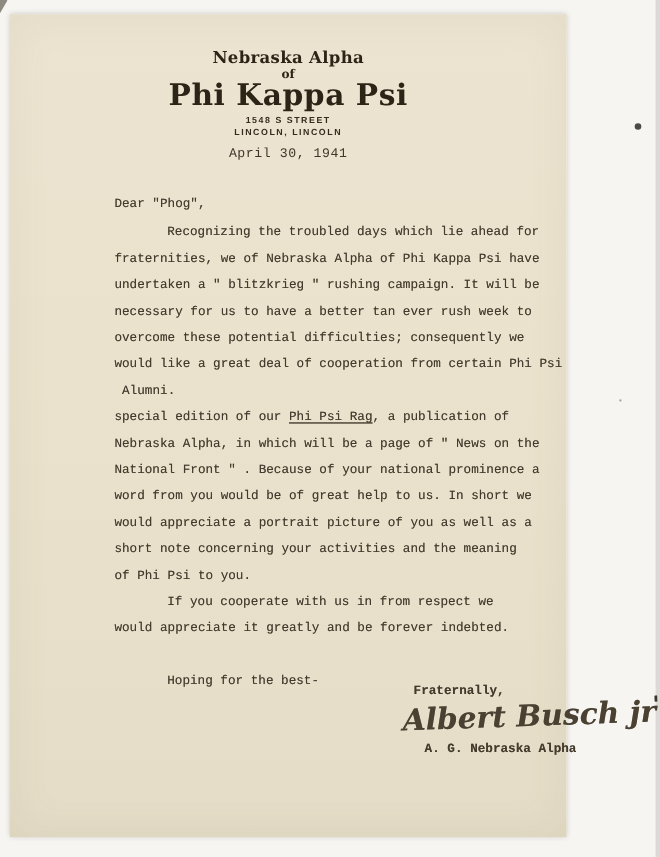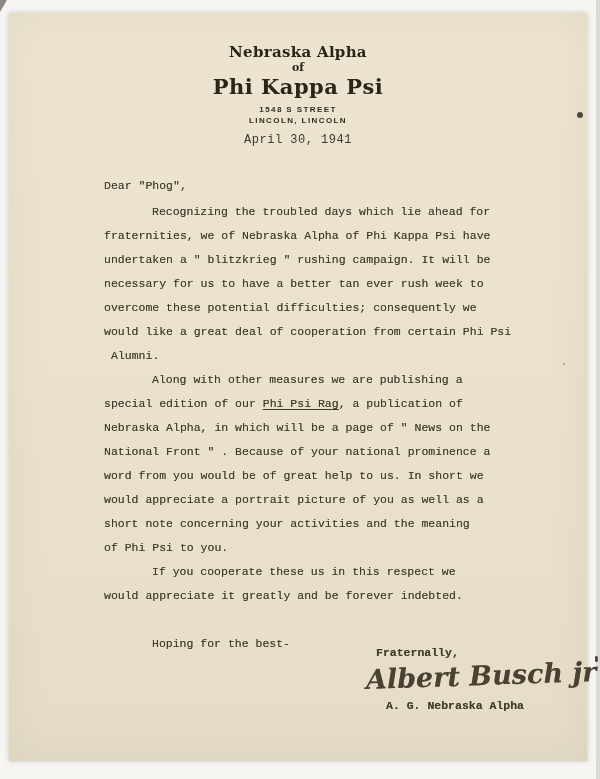--- a/index.html
+++ b/index.html
@@ -13,21 +13,21 @@
   .scanner-edge-right {
     position:absolute; right:0; top:0; width:4px; height:779px;
     background:#dcdad6;
   }
   .corner-mark {
     position:absolute; left:0; top:0; width:7px; height:12px;
     background:#8e8a82;
     clip-path:polygon(0 0,100% 0,0 100%);
   }
   .paper {
-    position:absolute; left:9px; top:13px; width:578px; height:748px;
+    position:absolute; left:9px; top:13px; width:506px; height:748px;
     background:linear-gradient(180deg,#ece4d1 0%, #eae2cc 45%, #e7dfc9 80%, #e4dcc6 100%);
     box-shadow:0 0 5px rgba(60,55,45,0.25), inset 0 0 40px rgba(120,105,80,0.08);
   }
   .speck {
     position:absolute; border-radius:50%; background:#4c4a45;
   }
   .speck-right { left:577px; top:112px; width:6px; height:6px; }
   .speck-small { left:563px; top:363px; width:2px; height:2px; opacity:.5; }
 
   
@@ -35,21 +35,21 @@
   .lh-chapter {
     font-family:"DejaVu Serif", serif; font-weight:bold;
     font-size:15px; line-height:18px; letter-spacing:.3px;
   }
   .lh-of {
     font-family:"DejaVu Serif", serif; font-weight:bold;
     font-size:11px; line-height:14px;
   }
   .lh-frat {
     font-family:"DejaVu Serif", serif; font-weight:bold;
-    font-size:21px; line-height:24px; letter-spacing:.5px;
+    font-size:27px; line-height:24px; letter-spacing:.5px;
   }
   .lh-addr {
     font-family:"Liberation Sans", sans-serif; font-weight:bold;
     font-size:8px; line-height:11px; letter-spacing:1.4px; color:#332b1d;
   }
   .lh-addr1 { margin-top:5px; }
   .lh-date {
     font-size:12px; line-height:16px; margin-top:6px;
     color:#3e382c; letter-spacing:.5px;
   }
@@ -105,30 +105,29 @@
     <div class="line salutation">Dear "Phog",</div>
 
     <div class="line ind">Recognizing the troubled days which lie ahead for</div>
     <div class="line">fraternities, we of Nebraska Alpha of Phi Kappa Psi have</div>
     <div class="line">undertaken a " blitzkrieg " rushing campaign. It will be</div>
     <div class="line">necessary for us to have a better tan ever rush week to</div>
     <div class="line">overcome these potential difficulties; consequently we</div>
     <div class="line">would like a great deal of cooperation from certain Phi Psi</div>
     <div class="line ind-sm">Alumni.</div>
 
-    <div class="line ind">Along with other measures we are publishing a</div>
     <div class="line"><span>special edition of our </span><span class="u">Phi Psi Rag</span><span>, a publication of</span></div>
     <div class="line">Nebraska Alpha, in which will be a page of " News on the</div>
     <div class="line">National Front " . Because of your national prominence a</div>
     <div class="line">word from you would be of great help to us. In short we</div>
     <div class="line">would appreciate a portrait picture of you as well as a</div>
     <div class="line">short note concerning your activities and the meaning</div>
     <div class="line">of Phi Psi to you.</div>
 
-    <div class="line ind">If you cooperate these us in this respect we</div>
+    <div class="line ind">If you cooperate with us in from respect we</div>
     <div class="line">would appreciate it greatly and be forever indebted.</div>
 
     <div class="closing-row">
       <div class="line ind">Hoping for the best-</div>
       <div class="closing-block">
         <div class="line">Fraternally,</div>
         <div class="signature"><span>Albert Busch jr</span><span class="pen-mark">'</span></div>
         <div class="line signer">A. G. Nebraska Alpha</div>
       </div>
     </div>

